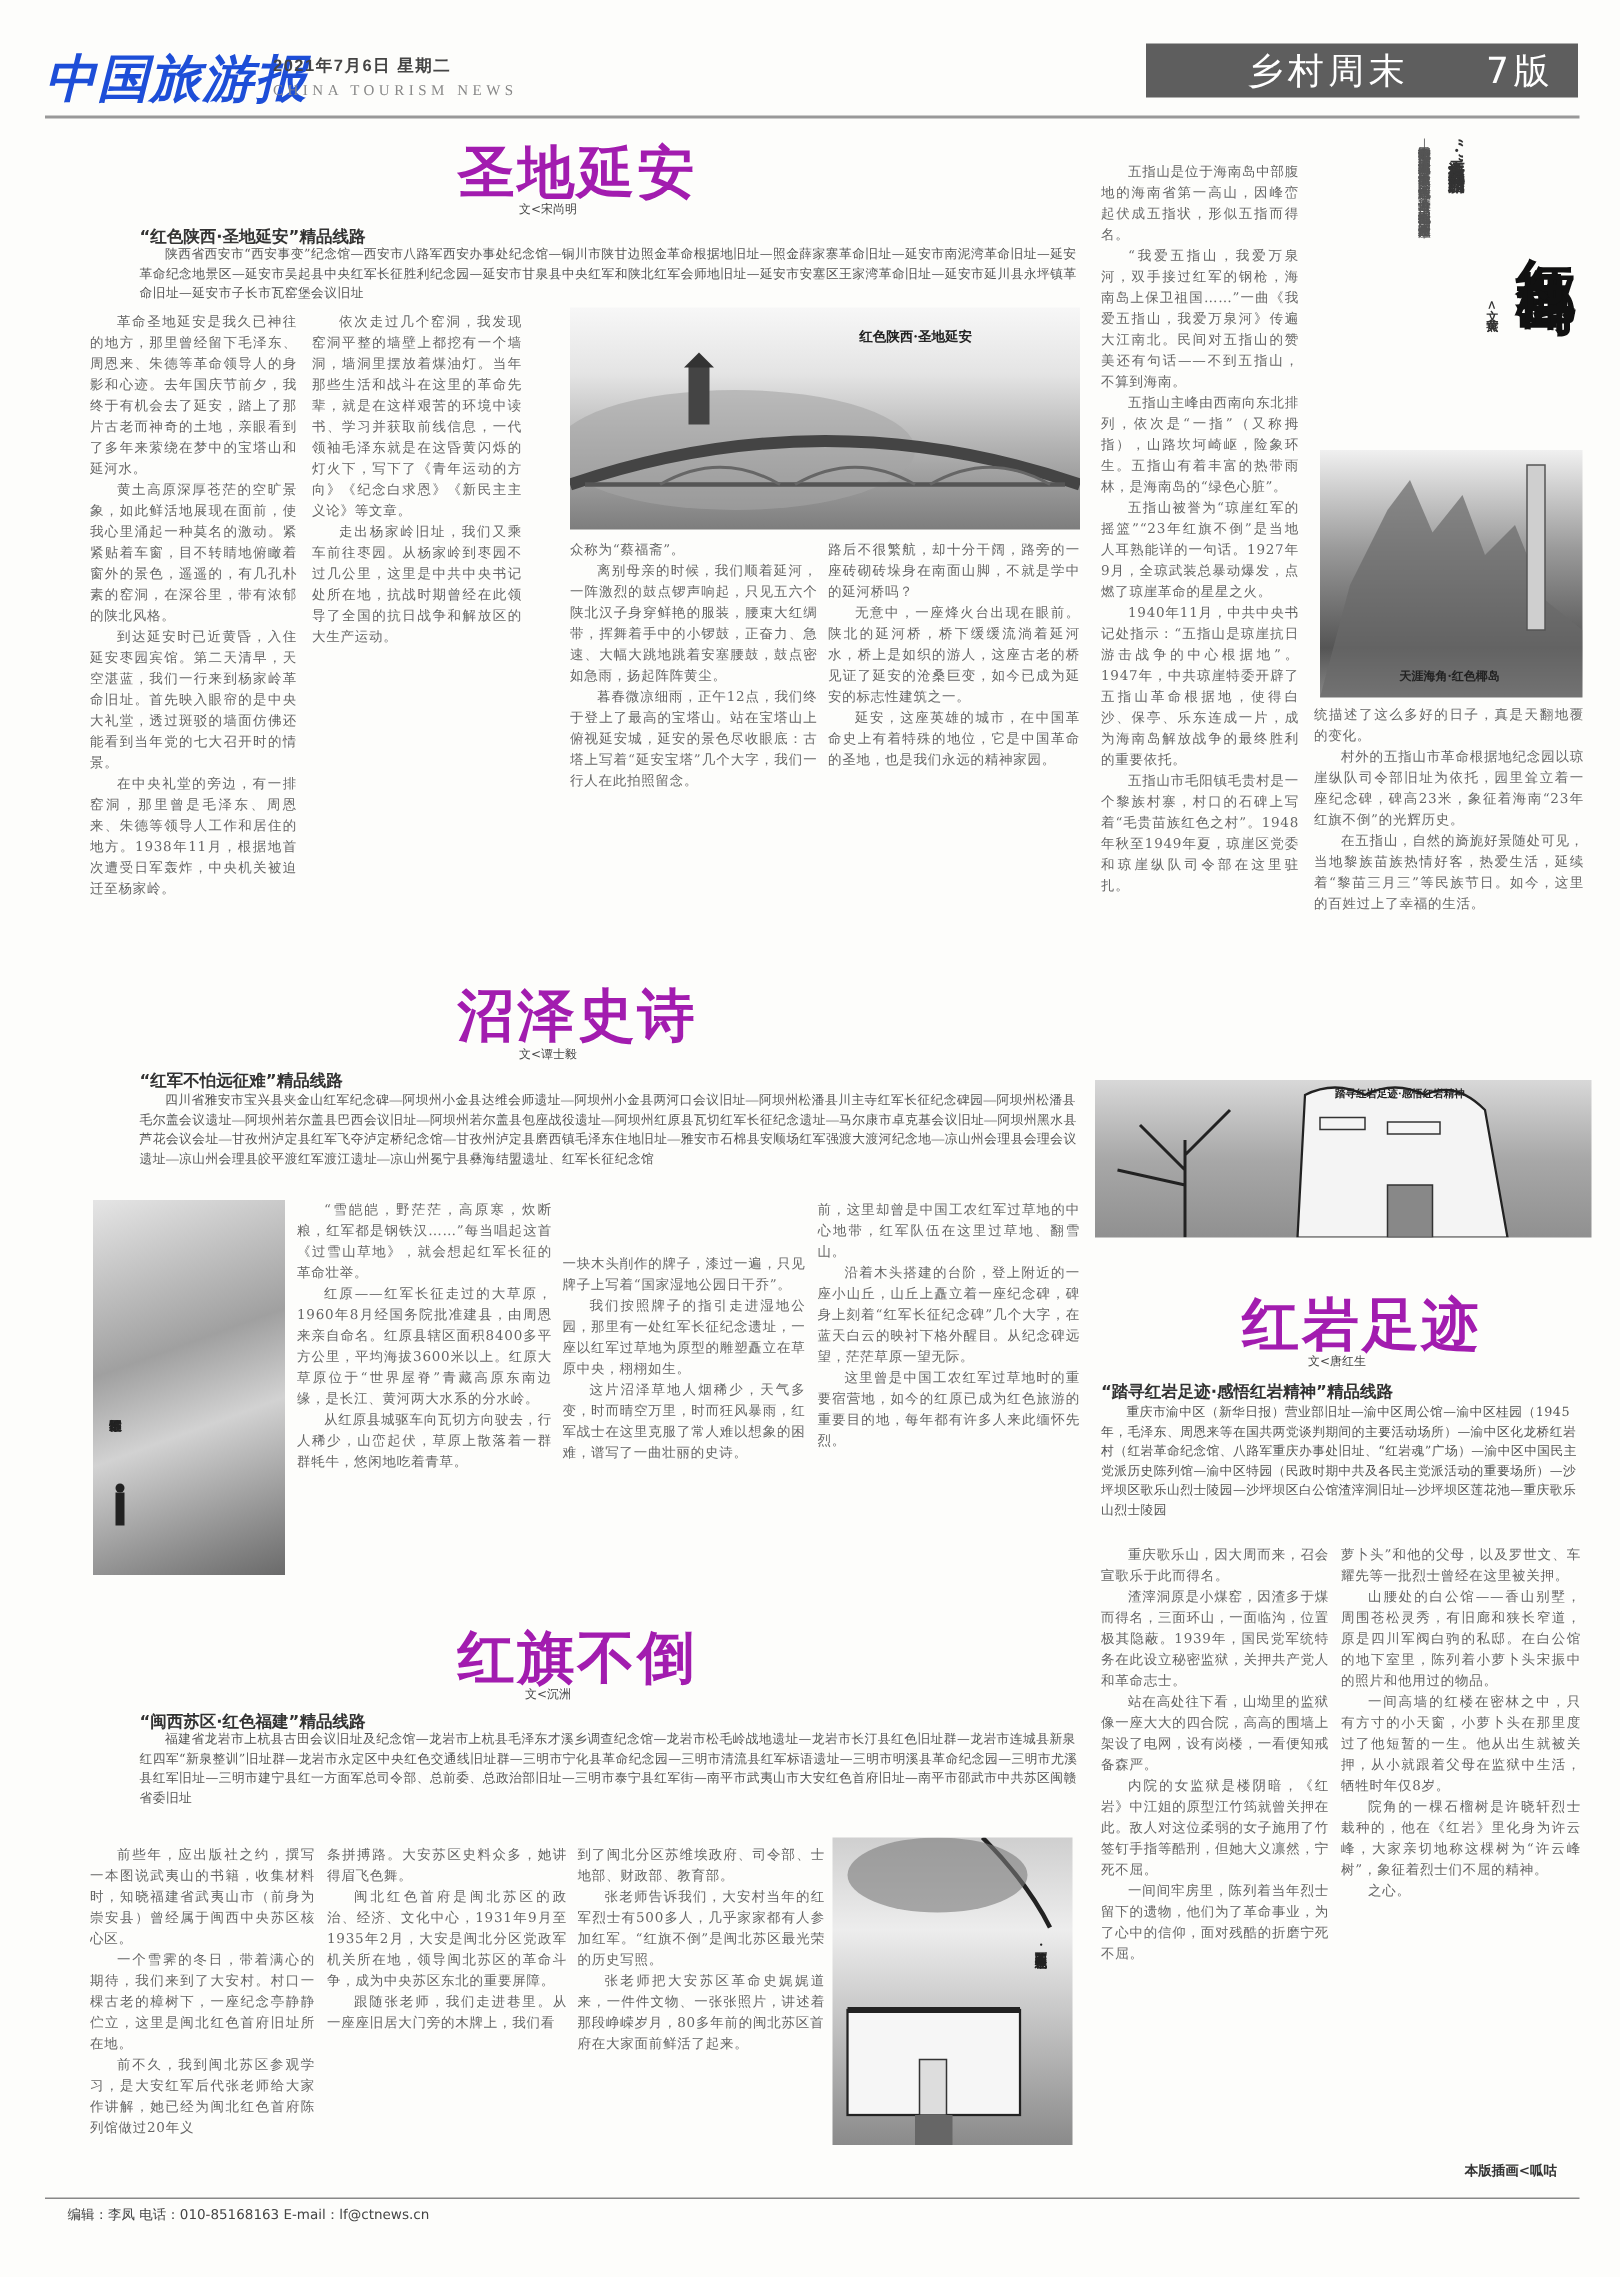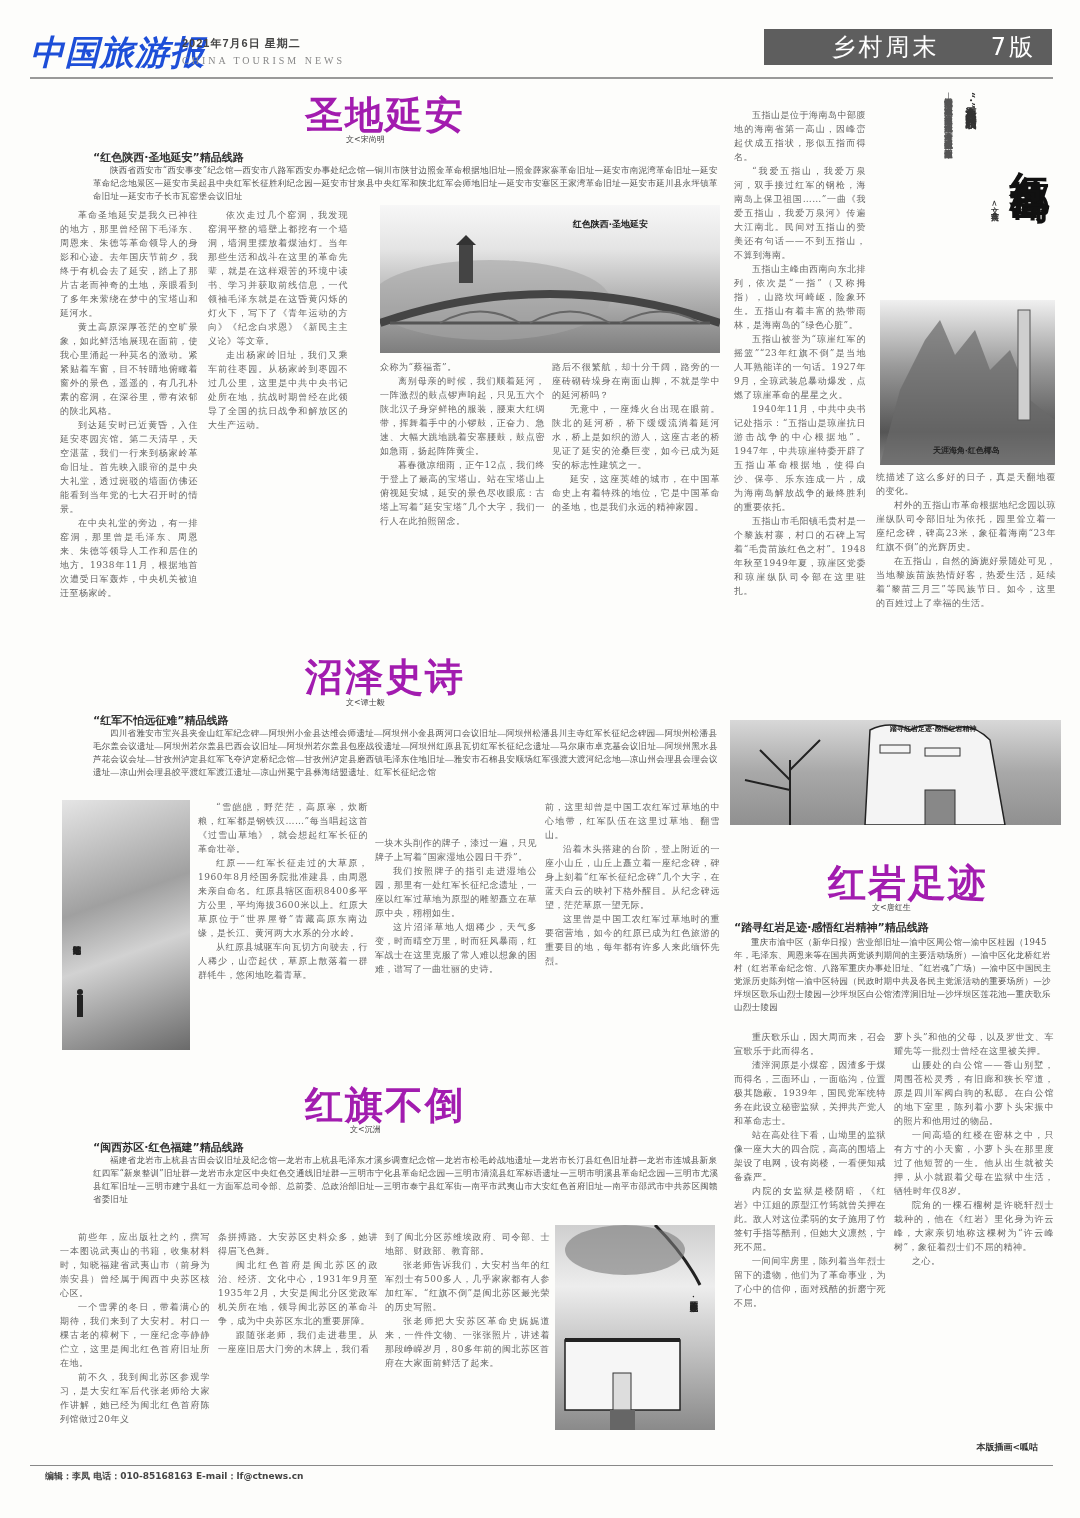--- a/index.html
+++ b/index.html
@@ -22,21 +22,21 @@
   .route-head { position: absolute; font-family: "DejaVu Sans", sans-serif; font-size: 11px; font-weight: bold; color: #333; }
   .route-body { position: absolute; font-size: 8.5px; line-height: 13px; color: #555; text-indent: 2em; letter-spacing: .3px; }
 
   .img { position: absolute; background: linear-gradient(180deg,#ececec,#bdbdbd 60%,#8a8a8a); overflow: hidden; }
   .img-caption { position: absolute; font-size: 9px; font-weight: bold; color: #222; font-family: "DejaVu Serif", serif; }
 
   .vtitle { position: absolute; writing-mode: vertical-rl; font-family: "DejaVu Serif", serif; font-weight: bold; font-size: 40px; color: #111; letter-spacing: 4px; }
   .vtext { position: absolute; writing-mode: vertical-rl; font-size: 9px; line-height: 13px; color: #555; }
 
   .rule-bot { position: absolute; left: 30px; top: 1465px; width: 1023px; height: 1px; background: #888; }
-  .footer { position: absolute; left: 45px; top: 1470px; font-family: "DejaVu Sans", sans-serif; font-size: 9px; color: #444; font-weight: bold; }
+  .footer { position: absolute; left: 45px; top: 1470px; font-family: "DejaVu Sans", sans-serif; font-size: 9px; color: #444; font-weight: normal; }
   .credit { position: absolute; right: 42px; top: 1441px; font-family: "DejaVu Sans", sans-serif; font-size: 9px; color: #333; font-weight: bold; }
 </style>
 </head>
 <body>
 
 <div class="masthead">
   <div class="logo">中国旅游报</div>
   <div class="datebox">
     <div class="date">2021年7月6日  星期二</div>
     <div class="enname">CHINA  TOURISM  NEWS</div>

